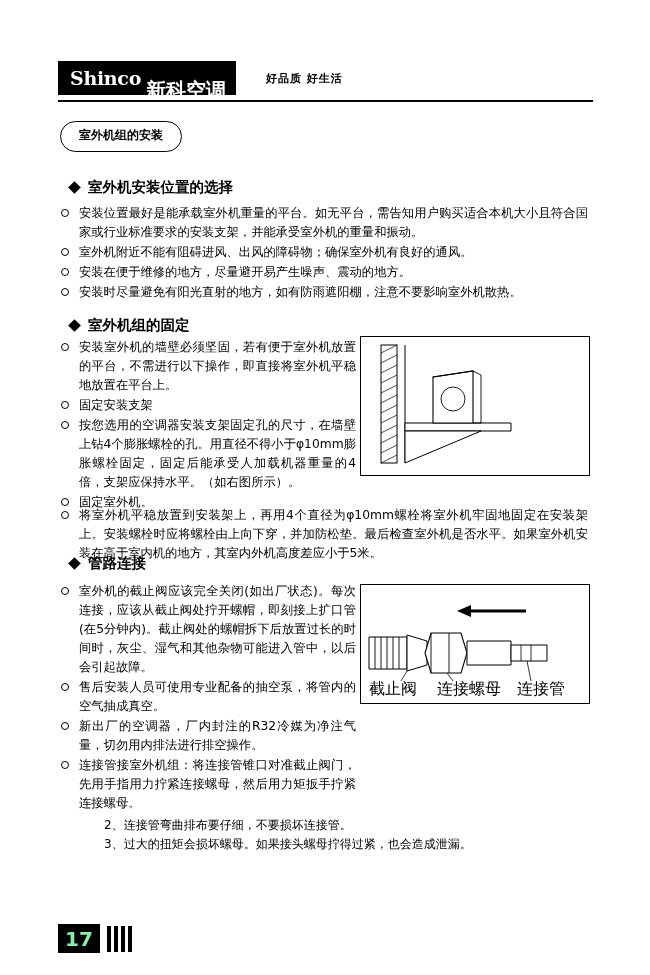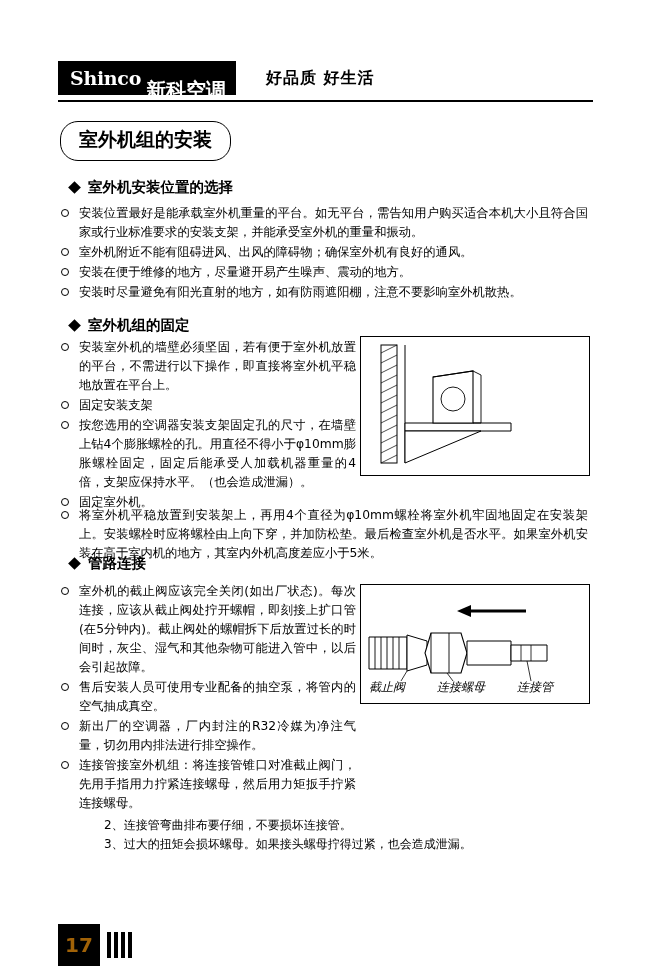--- a/index.html
+++ b/index.html
@@ -51,42 +51,42 @@
     font-family: "DejaVu Sans", "Liberation Sans", sans-serif;
     font-weight: bold;
     font-size: 20px;
     margin-left: 5px;
     letter-spacing: 0px;
     margin-top: 24px;
   }
   .slogan {
     font-family: "DejaVu Sans", "Liberation Sans", sans-serif;
     font-weight: bold;
-    font-size: 16px;
+    font-size: 11px;
     margin-left: 30px;
     letter-spacing: 1px;
   }
   .header-rule {
     position: absolute;
     left: 58px;
     top: 84px;
     width: 535px;
     height: 2px;
     background: #000000;
   }
 
   
   .pill {
     position: absolute;
     left: 60px;
     top: 105px;
     border: 1.6px solid #000;
     border-radius: 18px;
     padding: 5px 18px 7px 18px;
-    font-size: 19px;
+    font-size: 12px;
     font-weight: bold;
   }
   .blk { position: absolute; }
 
   h2.sub {
     font-size: 14.5px;
     font-weight: bold;
     margin: 0;
     display: flex;
     align-items: center;
@@ -127,22 +127,21 @@
 
   
   .fig {
     position: absolute;
     border: 1.2px solid #000;
     background: #fff;
     box-sizing: border-box;
   }
   .fig-caption {
     position: absolute;
-    font-size: 12px;
-    font-style: italic;
+    font-size: 16px;
   }
 
   
   .notes {
     position: absolute;
     left: 58px;
     top: 800px;
     width: 540px;
     font-size: 12px;
     line-height: 19px;
@@ -153,26 +152,26 @@
   
   .footer {
     position: absolute;
     left: 58px;
     top: 908px;
     display: flex;
     align-items: center;
   }
   .pagenum {
     background: #000;
-    color: #a16207;
+    color: #86efac;
     font-family: "DejaVu Sans", "Liberation Sans", sans-serif;
     font-size: 20px;
     font-weight: bold;
     width: 42px;
-    height: 42px;
+    height: 29px;
     display: flex;
     align-items: center;
     justify-content: center;
   }
   .bars {
     display: flex;
     margin-left: 7px;
     height: 26px;
     align-items: flex-end;
   }
@@ -248,21 +247,21 @@
       <ellipse cx="92" cy="62" rx="12" ry="12" fill="none" stroke="#000" stroke-width="0.9"></ellipse>
       <line x1="112" y1="34" x2="120" y2="38" stroke="#000" stroke-width="0.9"></line>
       <line x1="112" y1="86" x2="120" y2="86" stroke="#000" stroke-width="0.9"></line>
       <line x1="120" y1="38" x2="120" y2="86" stroke="#000" stroke-width="0.9"></line>
     </svg>
   </div>
 
   <ul class="items blk" style="left:60px; top:322px; width:296px;">
     <li>安装室外机的墙壁必须坚固，若有便于室外机放置的平台，不需进行以下操作，即直接将室外机平稳地放置在平台上。</li>
     <li>固定安装支架</li>
-    <li>按您选用的空调器安装支架固定孔的尺寸，在墙壁上钻4个膨胀螺栓的孔。用直径不得小于φ10mm膨胀螺栓固定，固定后能承受人加载机器重量的4倍，支架应保持水平。（也会造成泄漏）。</li>
+    <li>按您选用的空调器安装支架固定孔的尺寸，在墙壁上钻4个膨胀螺栓的孔。用直径不得小于φ10mm膨胀螺栓固定，固定后能承受人加载机器重量的4倍，支架应保持水平。（如右图所示）。</li>
     <li>固定室外机。</li>
   </ul>
   <ul class="items blk" style="left:60px; top:466px; width:528px;margin-top:24px;">
     <li>将室外机平稳放置到安装架上，再用4个直径为φ10mm螺栓将室外机牢固地固定在安装架上。安装螺栓时应将螺栓由上向下穿，并加防松垫。最后检查室外机是否水平。如果室外机安装在高于室内机的地方，其室内外机高度差应小于5米。</li>
   </ul>
 
   <div class="blk" style="left:70px; top:538px; width:520px;">
     <h2 class="sub">
       <span class="diamond"></span>
       <span>管路连接</span>

